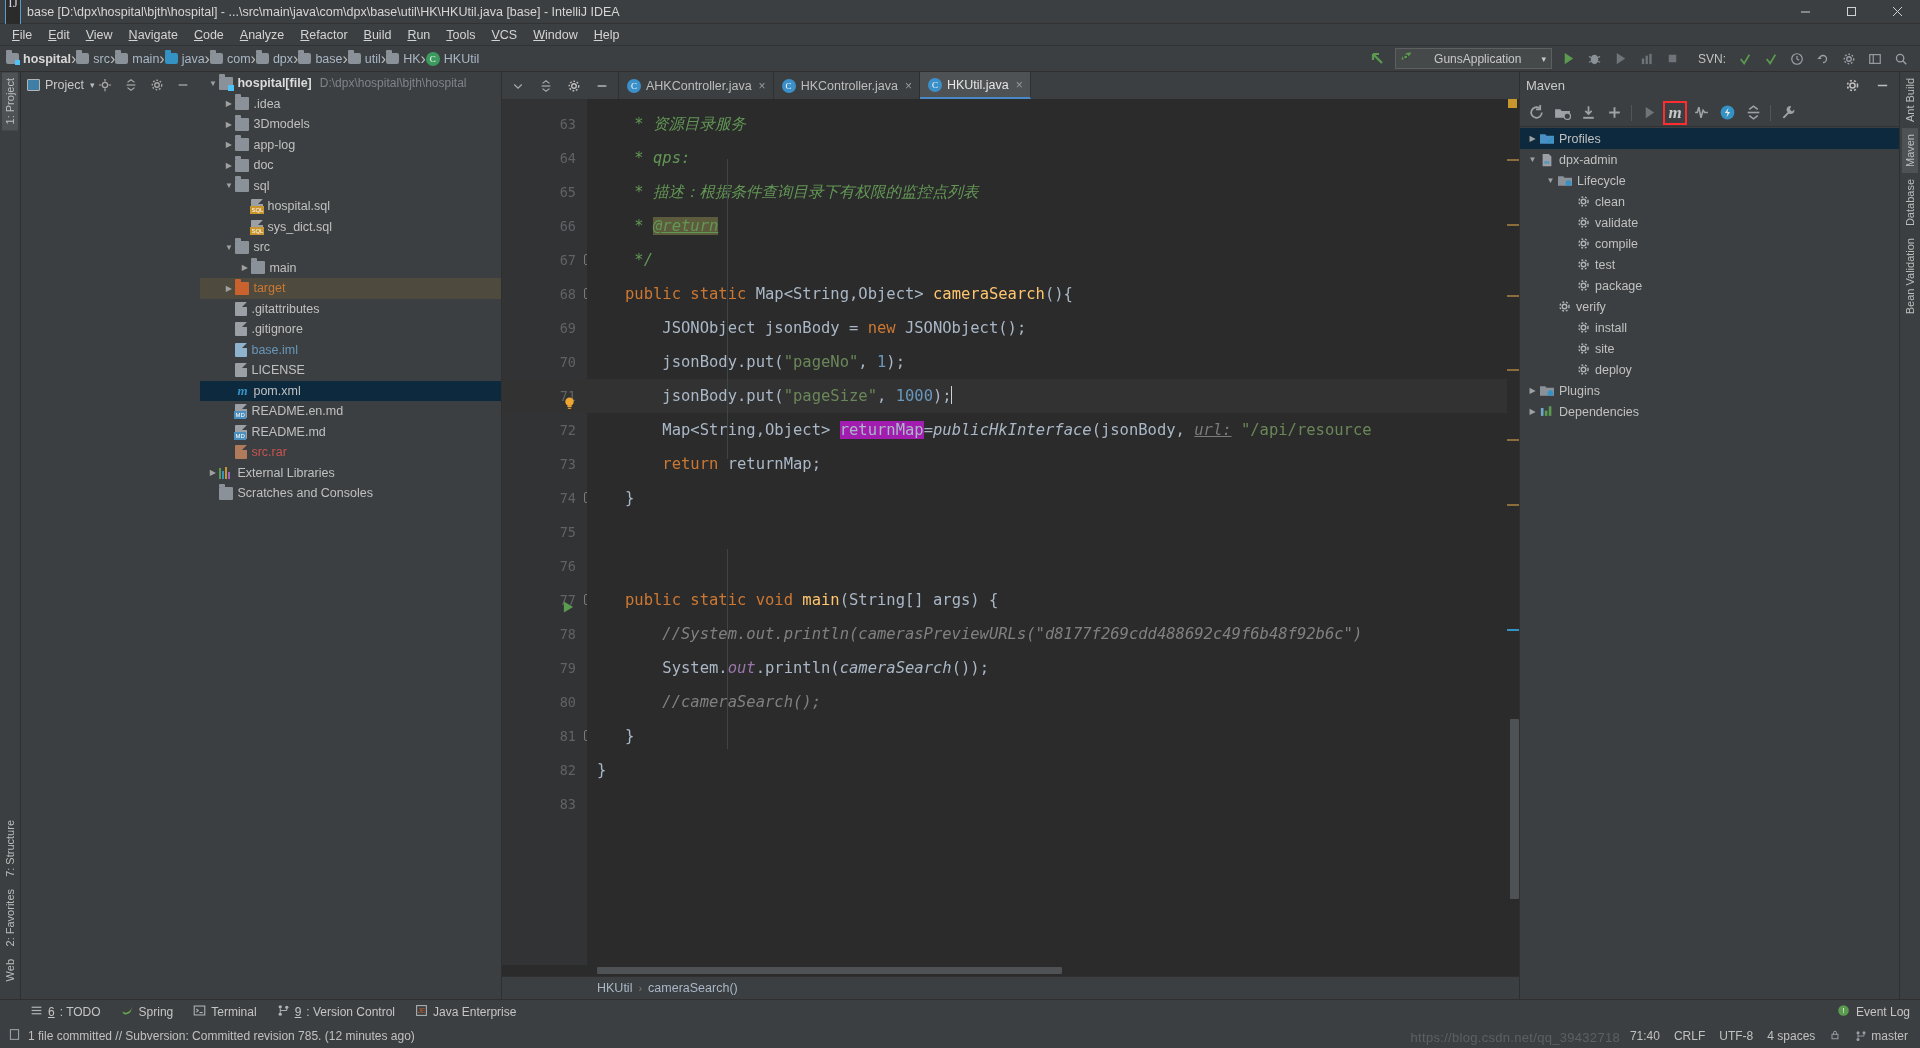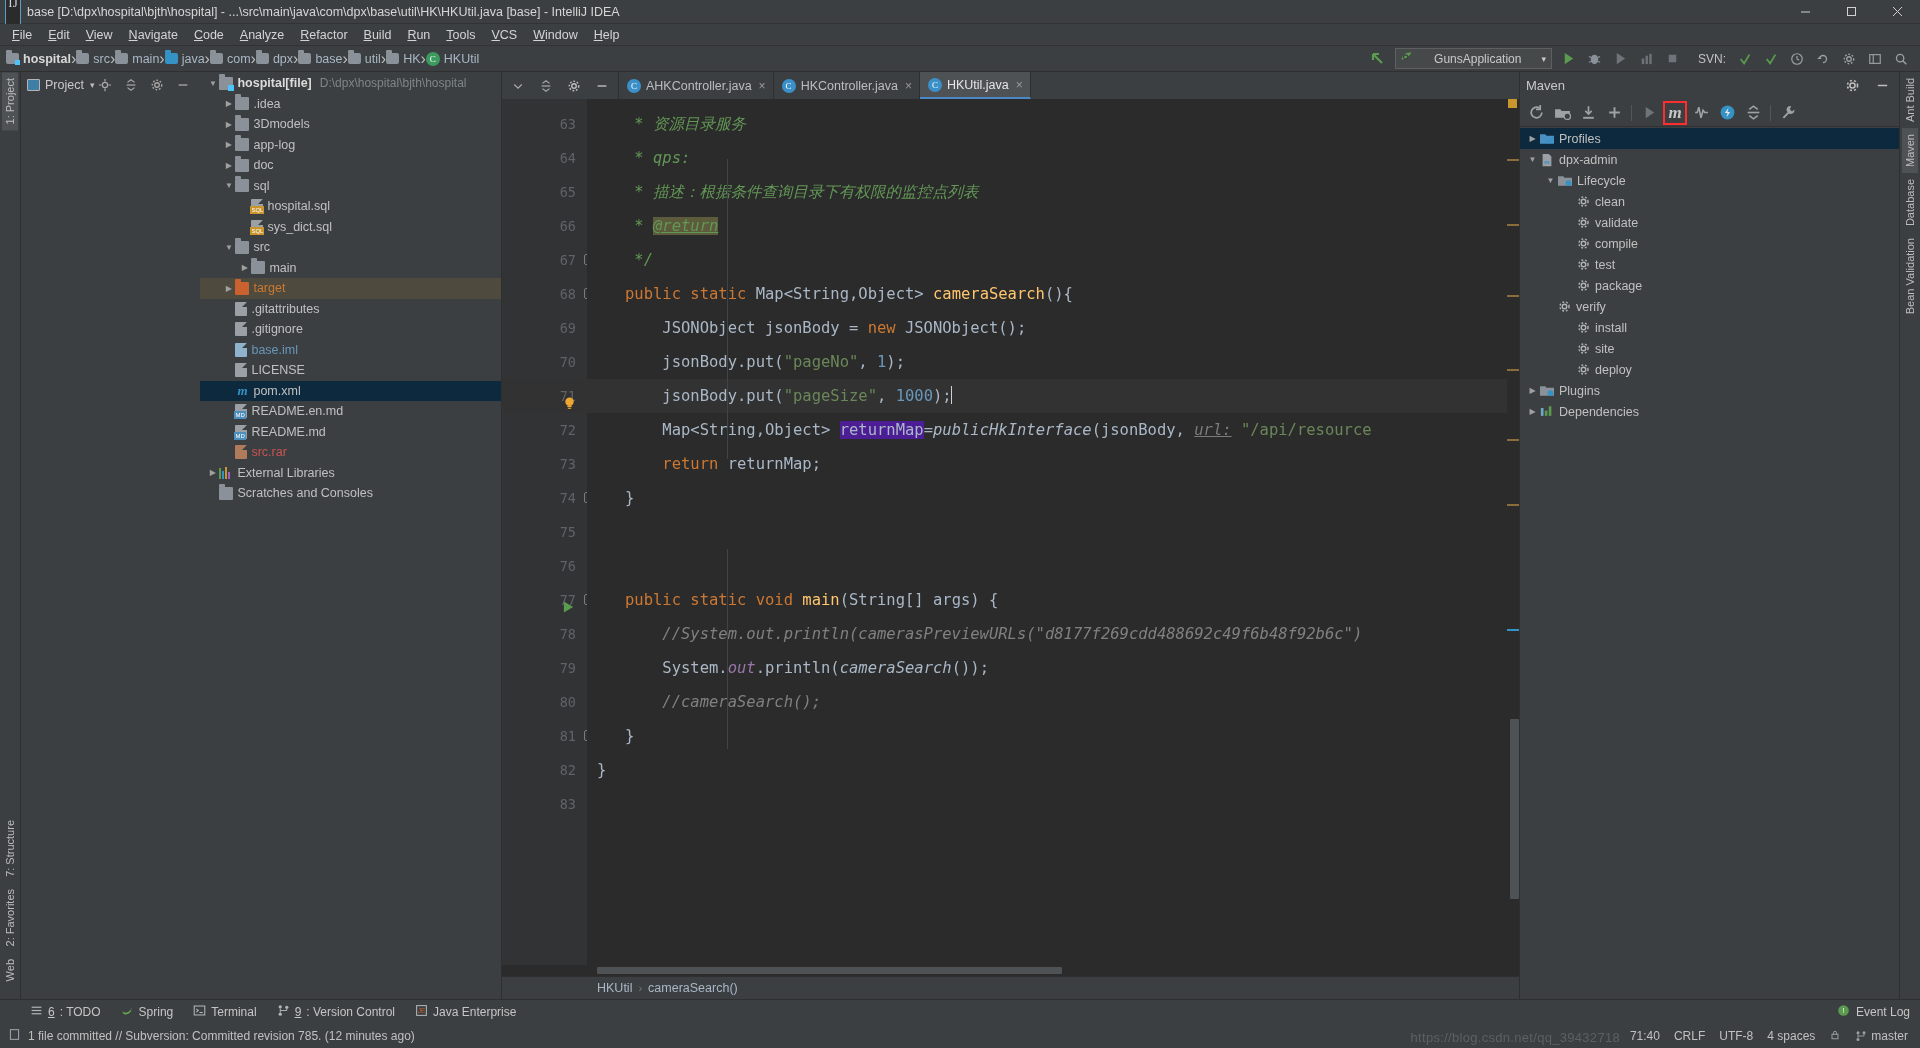--- a/index.html
+++ b/index.html
@@ -206,21 +206,21 @@
   .cline.hl { background: #323232; }
   .kw { color: #cc7832; }
   .str { color: #6a8759; }
   .num { color: #6897bb; }
   .cmt { color: #629755; font-style: italic; }
   .cmt2 { color: #808080; font-style: italic; }
   .doctag { background: #5c5c3d; color: #629755; font-style: italic; text-decoration: underline; }
   .field { color: #9876aa; font-style: italic; }
   .meth { color: #ffc66d; }
   .hintp { color: #7b7b7b; font-style: italic; text-decoration: underline; }
-  .ident-hl { background: #4c1d95; text-align: right; }
+  .ident-hl { background: #a21caf; text-align: right; }
   .ital { font-style: italic; }
   .caret-bar {
     display:inline-block; width:1px; height:18px; background:#d0d0d0;
     vertical-align:-3px; margin-left:-1px;
   }
   .indent-guide { position:absolute; top:0; bottom:0; width:1px; background:#3d4547; }
 
   
   .markerbar {
     width: 12px; flex: 0 0 12px; background: #2b2b2b; position: relative;

